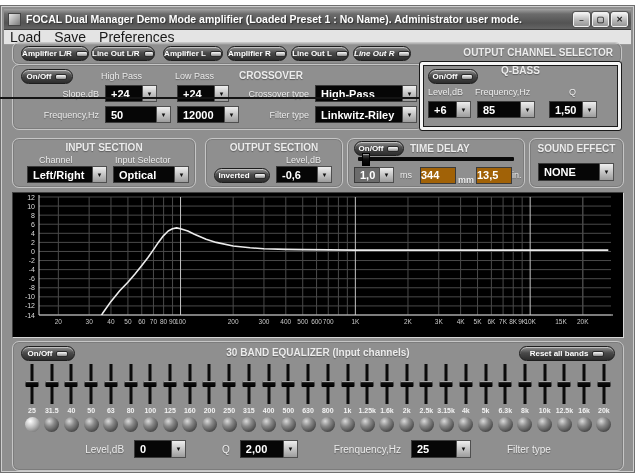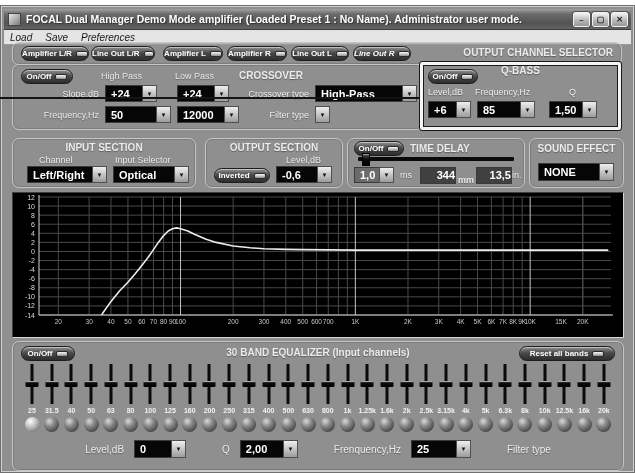--- a/index.html
+++ b/index.html
@@ -4,33 +4,33 @@
 <style>
   html,body{margin:0;padding:0;background:#fff;}
   .page{position:relative;width:635px;height:476px;background:#fff;font-family:"Liberation Sans",sans-serif;overflow:hidden;}
   .window{position:absolute;left:1px;top:6px;width:631px;height:464px;background:#8f8f8f;border:1px solid #cfcfcf;box-shadow:0 0 0 1px #6f6f6f;}
   .titlebar{position:absolute;left:2px;top:2px;right:2px;height:20px;display:flex;align-items:center;background:linear-gradient(180deg,#a2a2a2,#6b6b6b 25%,#535353 70%,#646464);border-bottom:1px solid #3c3c3c;}
   .appicon{width:11px;height:11px;margin:0 5px 0 4px;background:linear-gradient(135deg,#e8e8e8,#7a7a7a);border:1px solid #444;}
   .title{color:#fff;font-size:10.5px;font-weight:bold;text-shadow:1px 1px 1px #333;white-space:nowrap;overflow:hidden;flex:1;}
   .winbtns{display:flex;gap:2px;margin-right:3px;}
   .winbtn{width:15px;height:13px;display:flex;align-items:center;justify-content:center;font-size:8px;font-weight:bold;color:#222;background:linear-gradient(#f4f4f4,#b9b9b9 55%,#989898);border:1px solid #f0f0f0;outline:1px solid #555;border-radius:2px;}
   .menubar{position:absolute;left:2px;top:23px;right:2px;height:14px;background:#e4e4e4;display:flex;align-items:center;gap:13px;padding-left:6px;border-bottom:1px solid #9a9a9a;}
-  .menuitem{font-size:10px;color:#1a1a1a;font-style:italic;}
+  .menuitem{font-size:14px;color:#1a1a1a;}
   .panel{position:absolute;border:1px solid #c6c6c6;border-radius:7px;box-shadow:inset 0 0 0 1px rgba(90,90,90,.35);z-index:2;}
   .label{position:absolute;color:#ececec;font-size:9px;white-space:nowrap;text-shadow:0 1px 1px rgba(0,0,0,.35);}
   .label.b{font-weight:bold;font-size:10px;}
   .label.r{text-align:right;}
   .pill{position:absolute;display:flex;align-items:center;justify-content:center;gap:4px;height:13px;background:linear-gradient(180deg,#939393,#4a4a4a 45%,#2d2d2d);border:1px solid #1d1d1d;border-radius:8px;color:#fff;font-size:8px;font-weight:bold;box-shadow:inset 0 1px 0 rgba(255,255,255,.45);white-space:nowrap;}
   .pill .led{width:10px;height:4px;border-radius:2px;background:linear-gradient(#fbfbfb,#8f8f8f);border:1px solid #2a2a2a;}
   .sel{position:absolute;display:flex;height:17px;}
   .fsel{display:flex;height:18px;}
   .sel .v,.fsel .v{flex:1;background:#060606;color:#fff;font-weight:bold;font-size:11px;line-height:16px;padding:0 3px 0 5px;border:1px solid #3a3a3a;border-right:none;white-space:nowrap;overflow:hidden;}
   .sel .v.gray{background:#6b6b6b;}
   .sel .a,.fsel .a{width:13px;background:linear-gradient(#efefef,#9c9c9c);border:1px solid #4f4f4f;display:flex;align-items:center;justify-content:center;font-size:6px;color:#111;}
-  .disp{position:absolute;height:15px;line-height:15px;background:#404040;color:#fff;font-weight:bold;font-size:11px;text-align:right;border:1px solid #3a3a3a;}
+  .disp{position:absolute;height:15px;line-height:15px;background:#a16207;color:#fff;font-weight:bold;font-size:11px;text-align:left;border:1px solid #3a3a3a;}
   .callout{border:3px solid #f6f6f6;outline:1px solid #1a1a1a;box-shadow:inset 0 0 0 1px #1a1a1a;border-radius:2px;background:#8f8f8f;}
   .callout-line{position:absolute;left:0;top:97px;width:421px;height:2px;background:#141414;z-index:5;}
   .graph{position:absolute;left:12px;top:192px;width:610px;height:144px;background:#000;border:1px solid;border-color:#3f3f3f #d6d6d6 #d6d6d6 #3f3f3f;z-index:2;}
   .slider-track{position:absolute;background:#0a0a0a;border-radius:1px;}
   .slider-handle{position:absolute;background:linear-gradient(#5a5a5a,#0d0d0d 45%,#000);box-shadow:inset 0 1px 0 #9a9a9a;border:1px solid #000;}
   .eq-bands{position:absolute;left:10px;right:10px;top:20px;display:flex;justify-content:space-between;}
   .band{width:18px;display:flex;flex-direction:column;align-items:center;}
   .sl{position:relative;width:18px;height:44px;}
   .sl .track{position:absolute;left:50%;transform:translateX(-50%);top:2px;width:3px;height:40px;background:#0b0b0b;}
   .sl .handle{position:absolute;left:50%;transform:translateX(-50%);top:19px;width:13px;height:6px;background:linear-gradient(#565656,#0c0c0c 40%,#000);box-shadow:inset 0 1px 0 #a8a8a8;border-radius:1px;}
@@ -116,20 +116,21 @@
     <div class="sel" style="left:92px;top:41px;width:66px;">
         <span class="v">50</span>
         <span class="a">▼</span>
       </div>
     <div class="sel" style="left:164px;top:41px;width:62px;">
         <span class="v">12000</span>
         <span class="a">▼</span>
       </div>
     <div class="label r" style="left:216px;top:45px;width:80px;">Filter type</div>
     <div class="sel" style="left:302px;top:41px;width:102px;">
+        <span class="v">Linkwitz-Riley</span>
         <span class="a">▼</span>
       </div>
   </div>
 
   <div class="panel callout" style="left:420px;top:62px;width:195px;height:62px;z-index:6;">
     <div class="pill" style="left:5px;top:4px;width:48px;">
         <span>On/Off</span>
         <span class="led"></span>
       </div>
     <div class="label b" style="left:78px;top:0;">Q-BASS</div>

